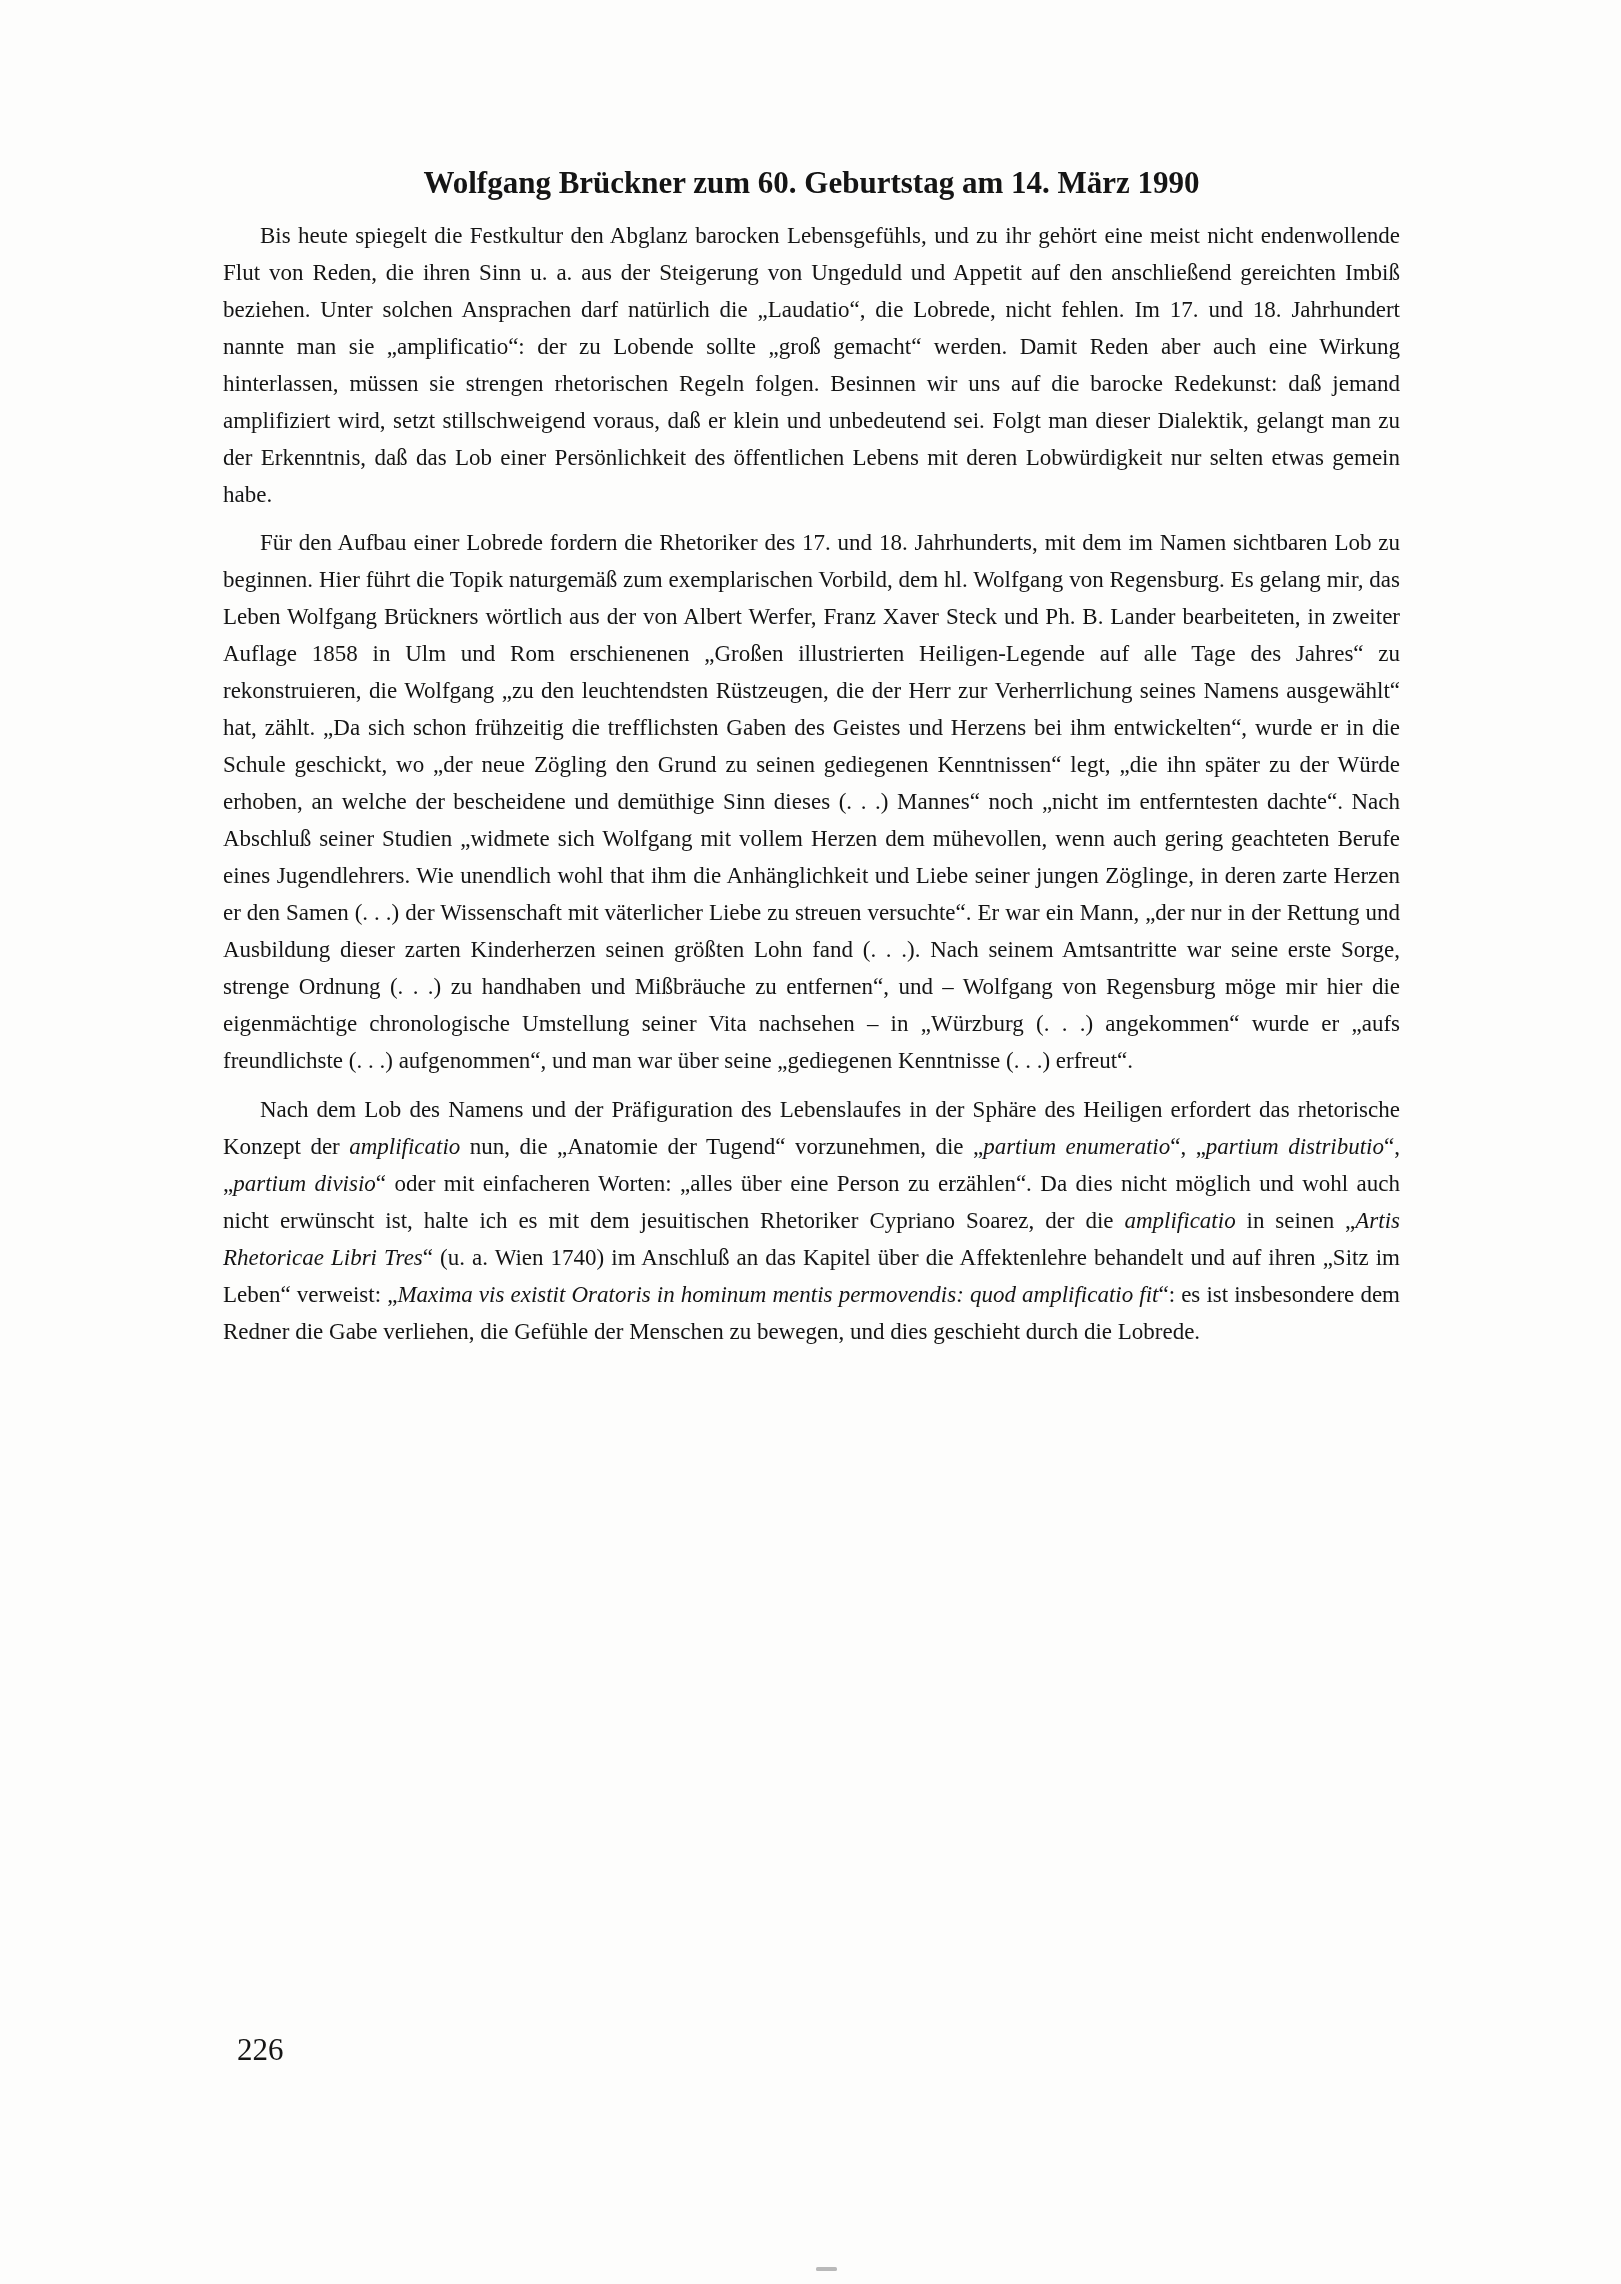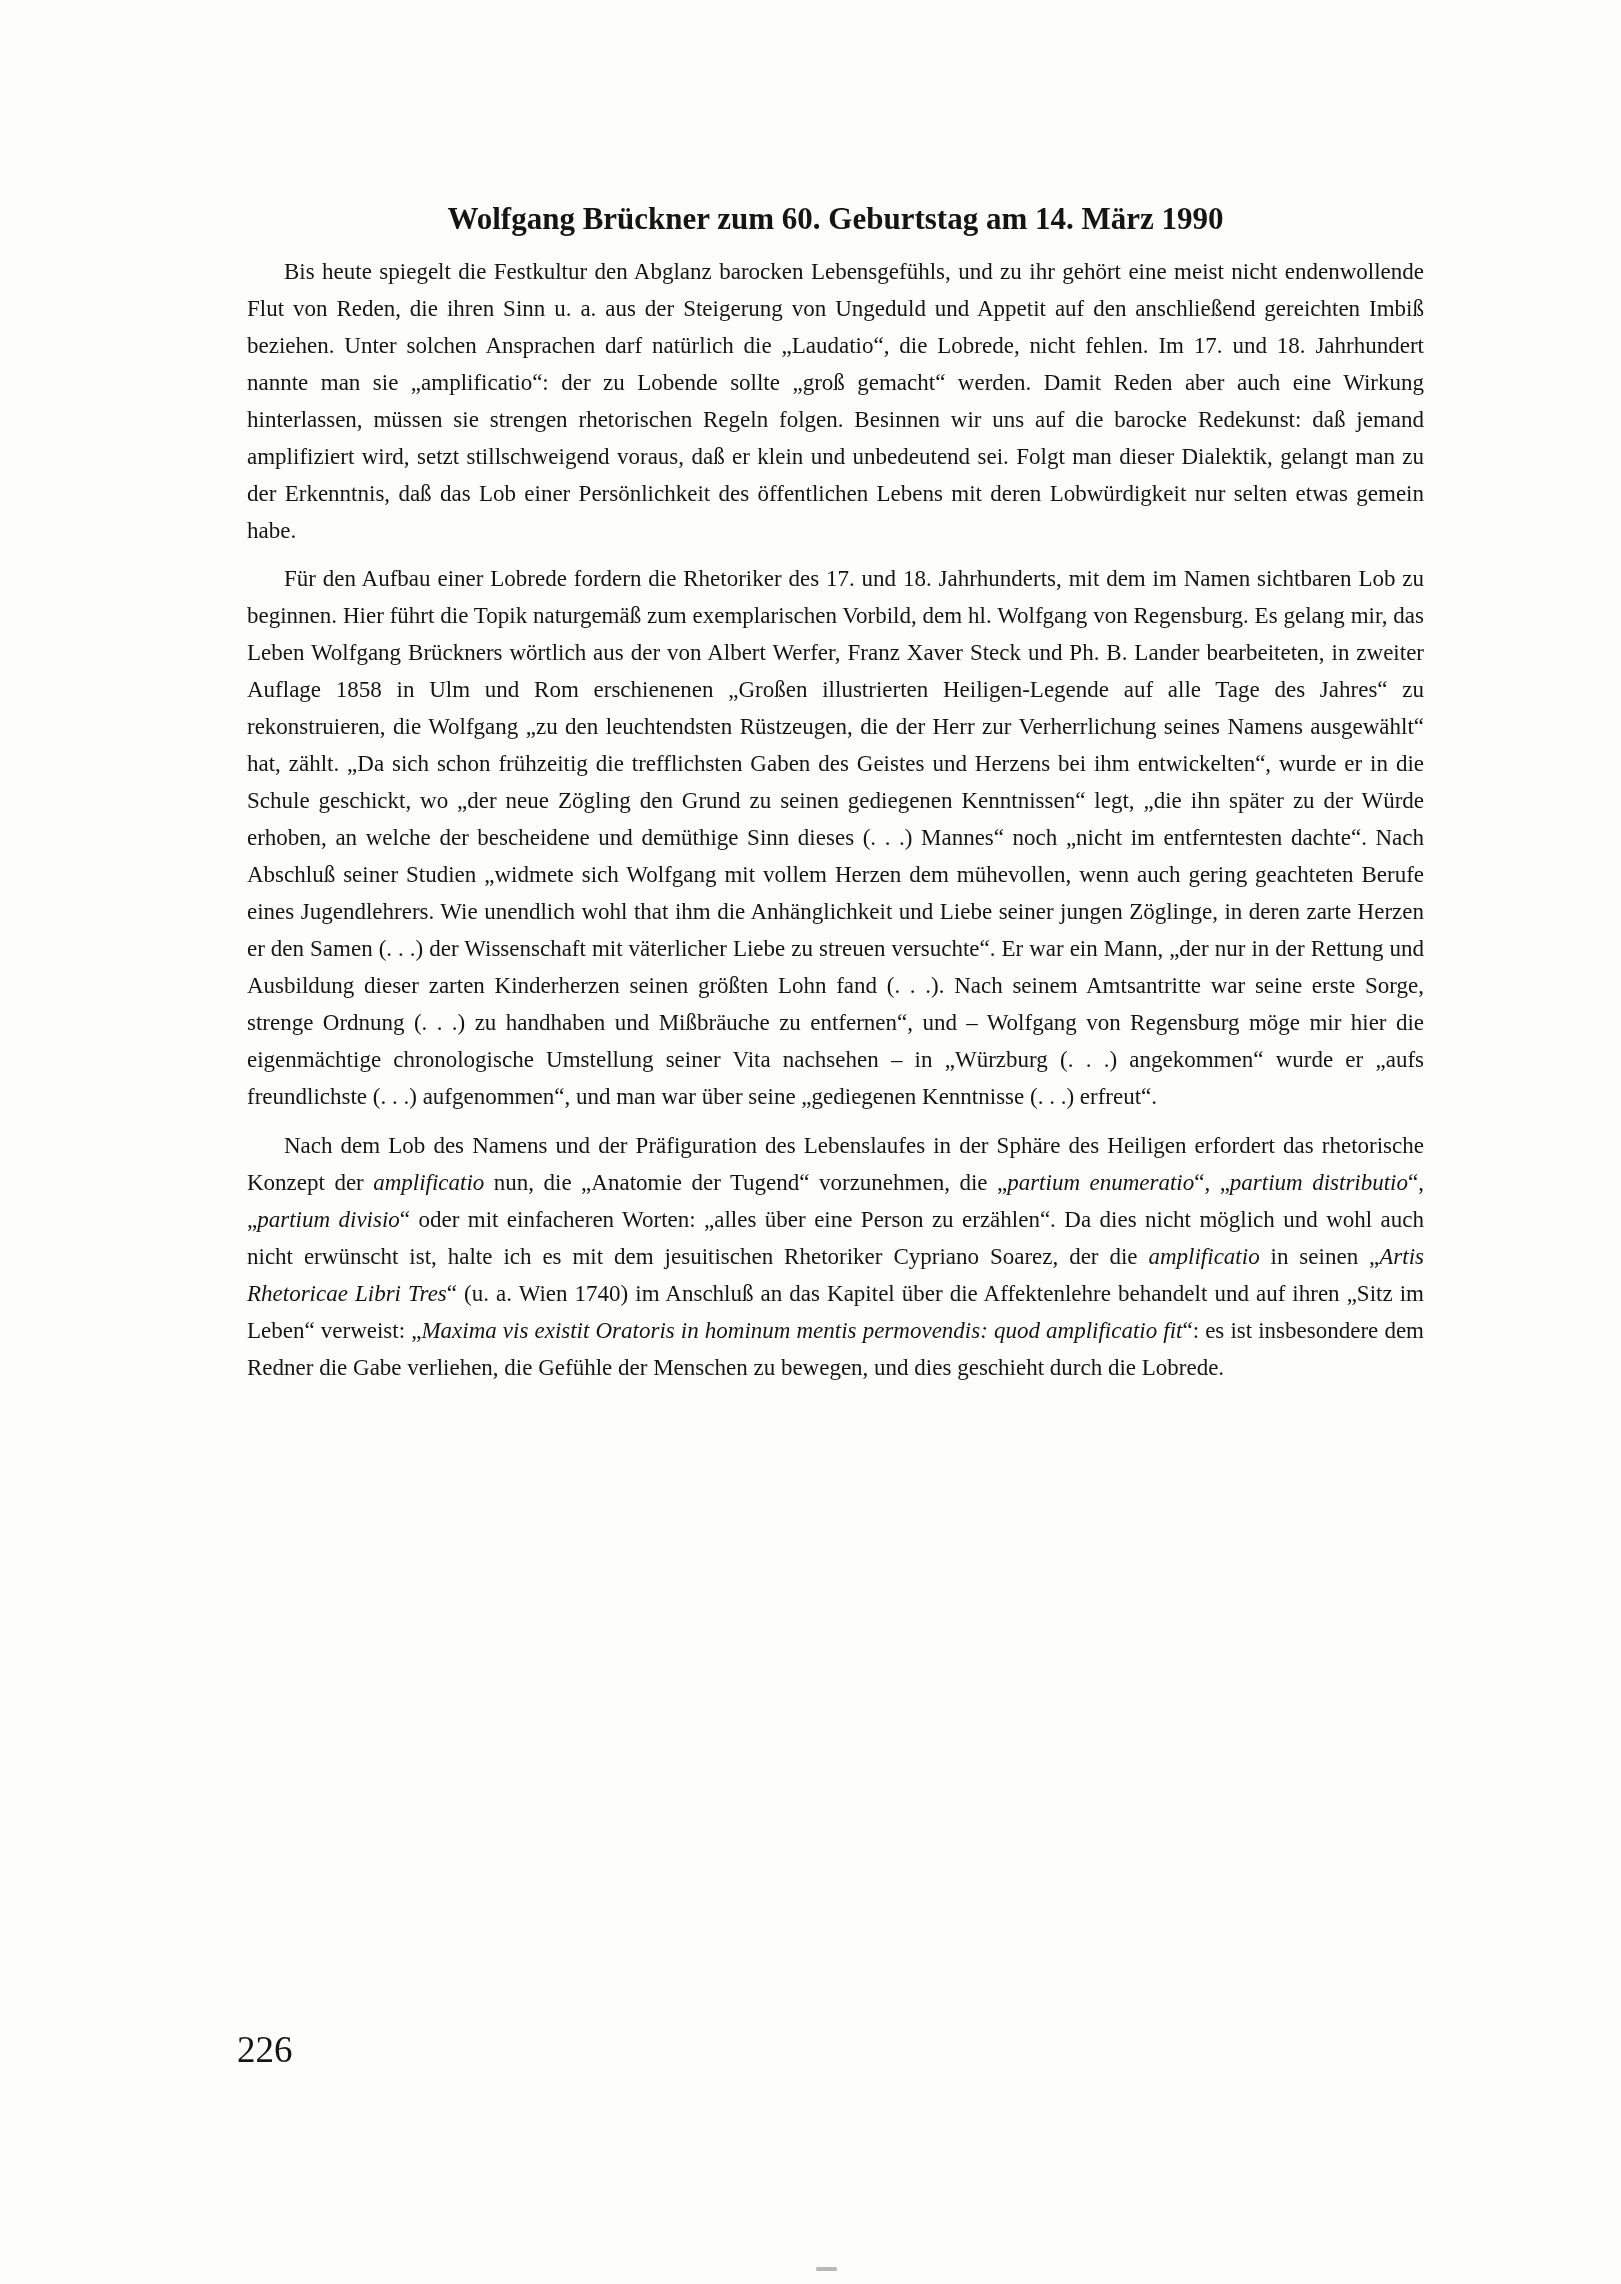--- a/index.html
+++ b/index.html
@@ -11,24 +11,23 @@
     position: relative;
     width: 1622px;
     height: 2284px;
     background: #fdfdfc;
     overflow: hidden;
     font-family: "Liberation Serif", "DejaVu Serif", serif;
     color: #151515;
   }
   .content {
     position: absolute;
-    left: 247px;
+    left: 223px;
     top: 164px;
     width: 1177px;
-    margin-top: 36px;
   }
   .title {
     font-size: 31px;
     line-height: 37px;
     font-weight: bold;
     text-align: center;
     margin: 0 0 16px 0;
   }
   .subtitle {
     font-size: 30px;
@@ -49,21 +48,21 @@
     -webkit-hyphens: auto;
     hyphens: auto;
   }
   .it {
     font-style: italic;
   }
   .page-number {
     position: absolute;
     left: 237px;
     top: 2031px;
-    font-size: 37px;
+    font-size: 31px;
     line-height: 37px;
   }
   .scan-mark {
     position: absolute;
     left: 816px;
     top: 2267px;
     width: 21px;
     height: 4px;
     background: #b9b9b9;
     border-radius: 1.6px;

